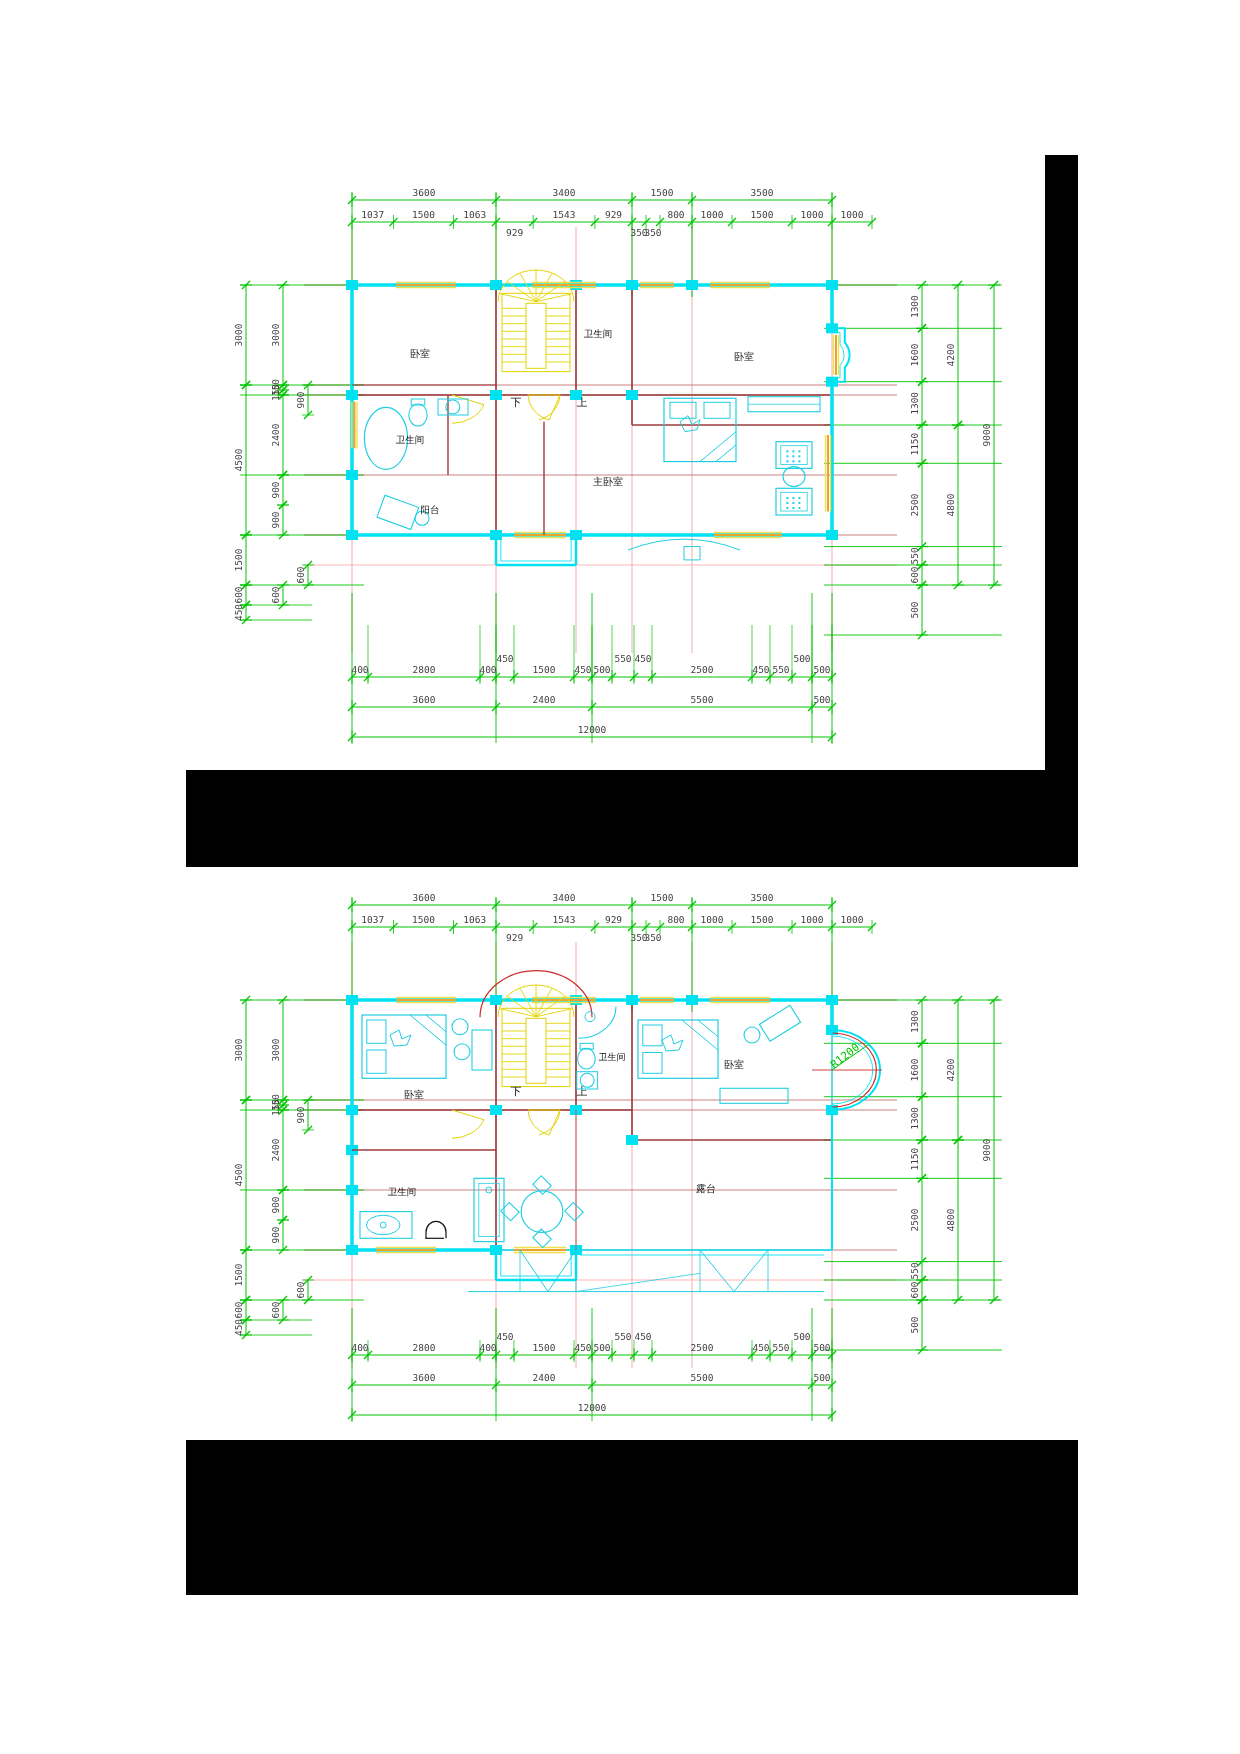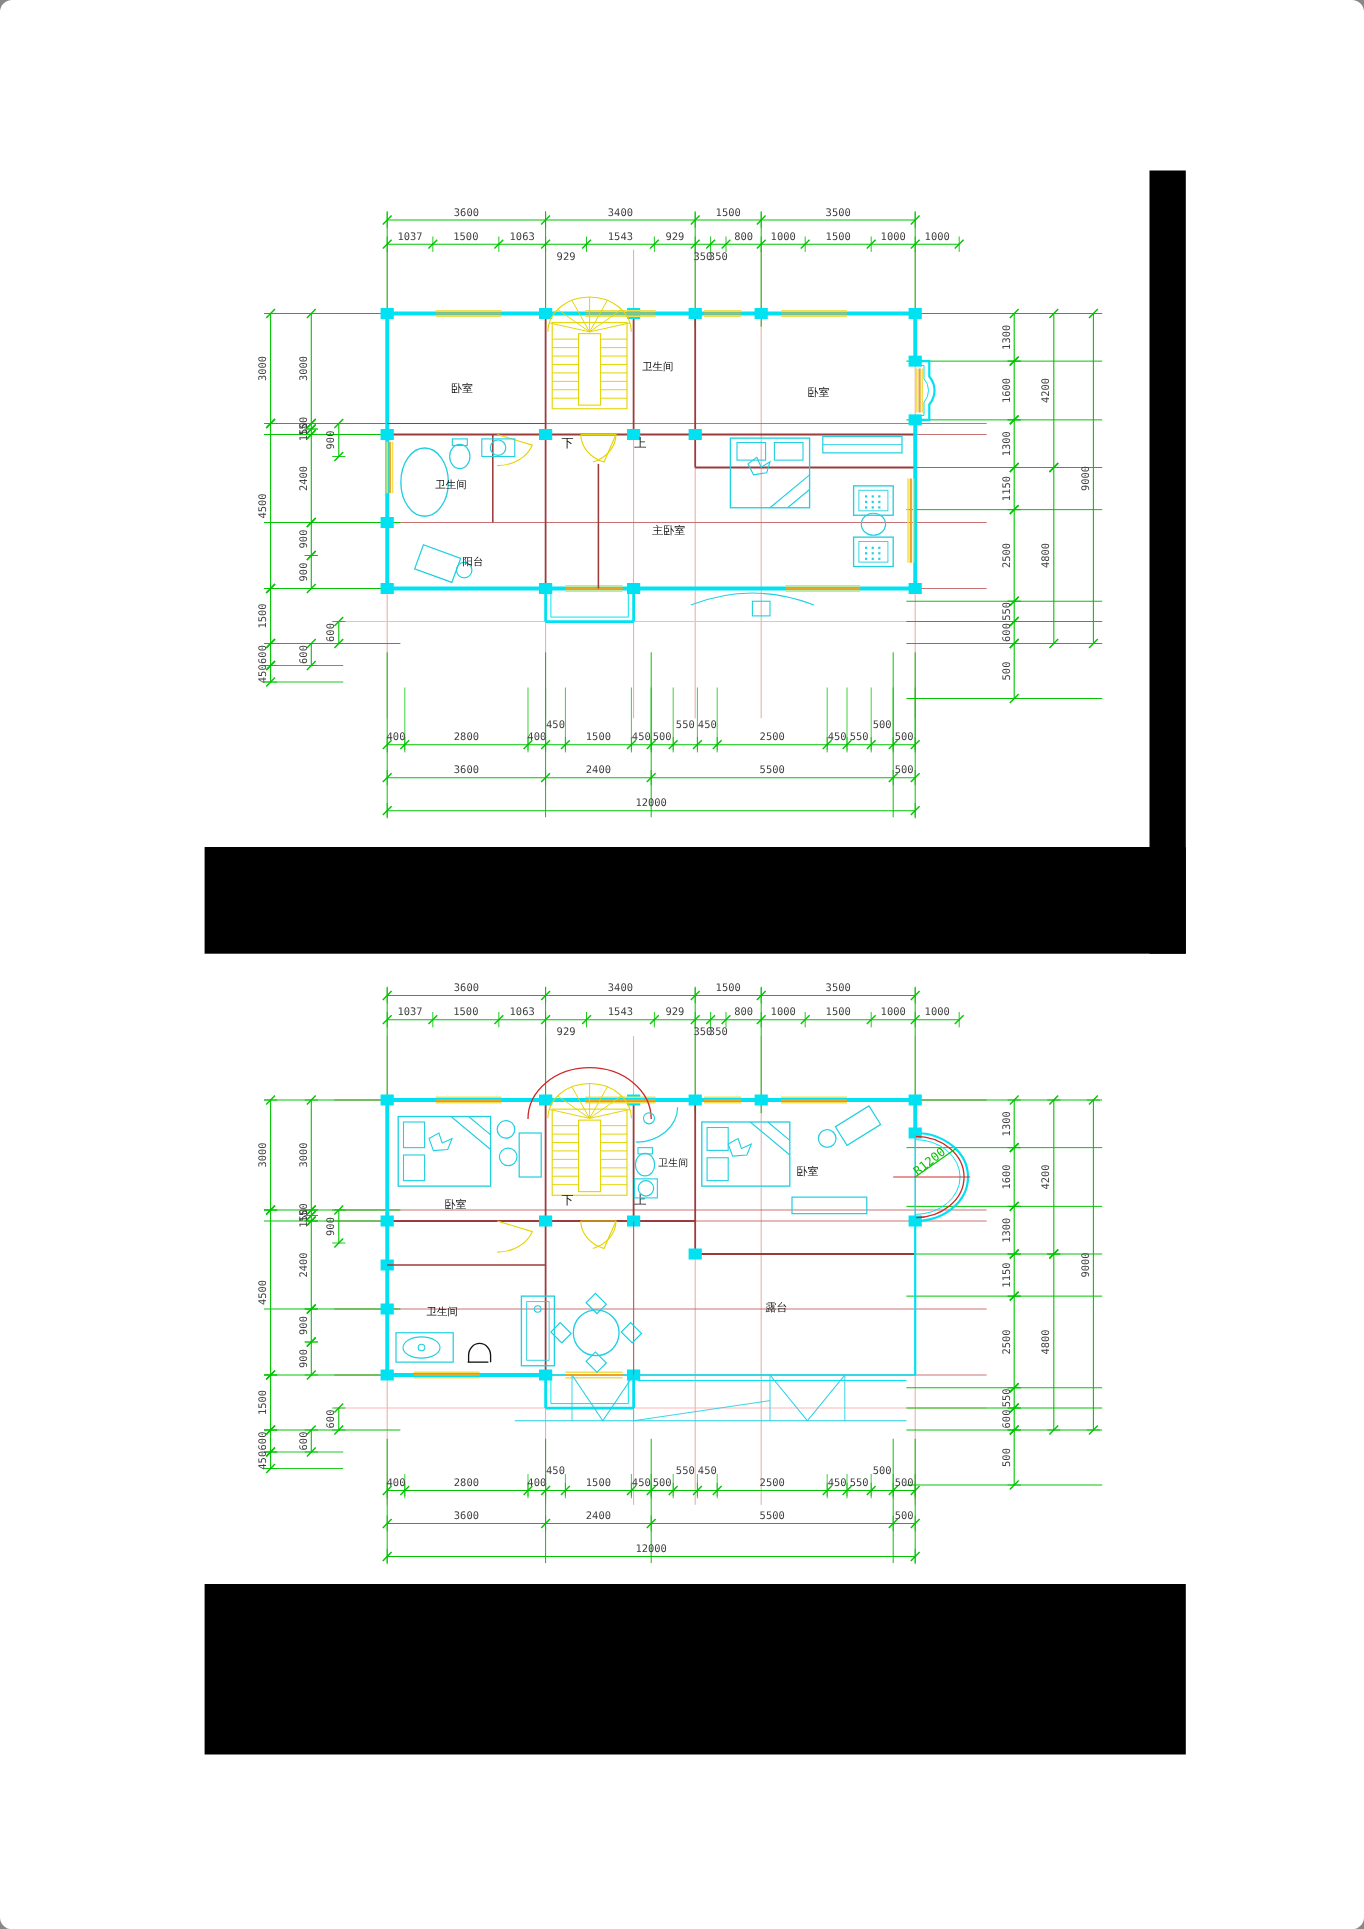--- a/index.html
+++ b/index.html
@@ -1,17 +1,17 @@
 <!DOCTYPE html>
 <html><head>
 <meta charset="utf-8">
 <style>
   html,body{margin:0;padding:0;background:#888;}
   #page{position:relative;width:1240px;height:1754px;background:#ffffff;overflow:hidden;margin:0 auto;
-        font-family:"DejaVu Sans","Liberation Sans",sans-serif;border-radius:11px;}
+        font-family:"DejaVu Sans","Liberation Sans",sans-serif;}
   svg text{font-family:"DejaVu Sans Mono","DejaVu Sans",monospace;}
   svg text.cjk{font-family:"DejaVu Sans",sans-serif;}
 </style>
 </head>
 <body>
 
 <div id="page">
   <svg id="drawing" width="1240" height="1754" viewBox="0 0 1240 1754">
       <g transform="translate(352,285)">
         <line x1="0" y1="-58" x2="0" y2="368" stroke="#e89a9a" stroke-width="0.8"></line>

